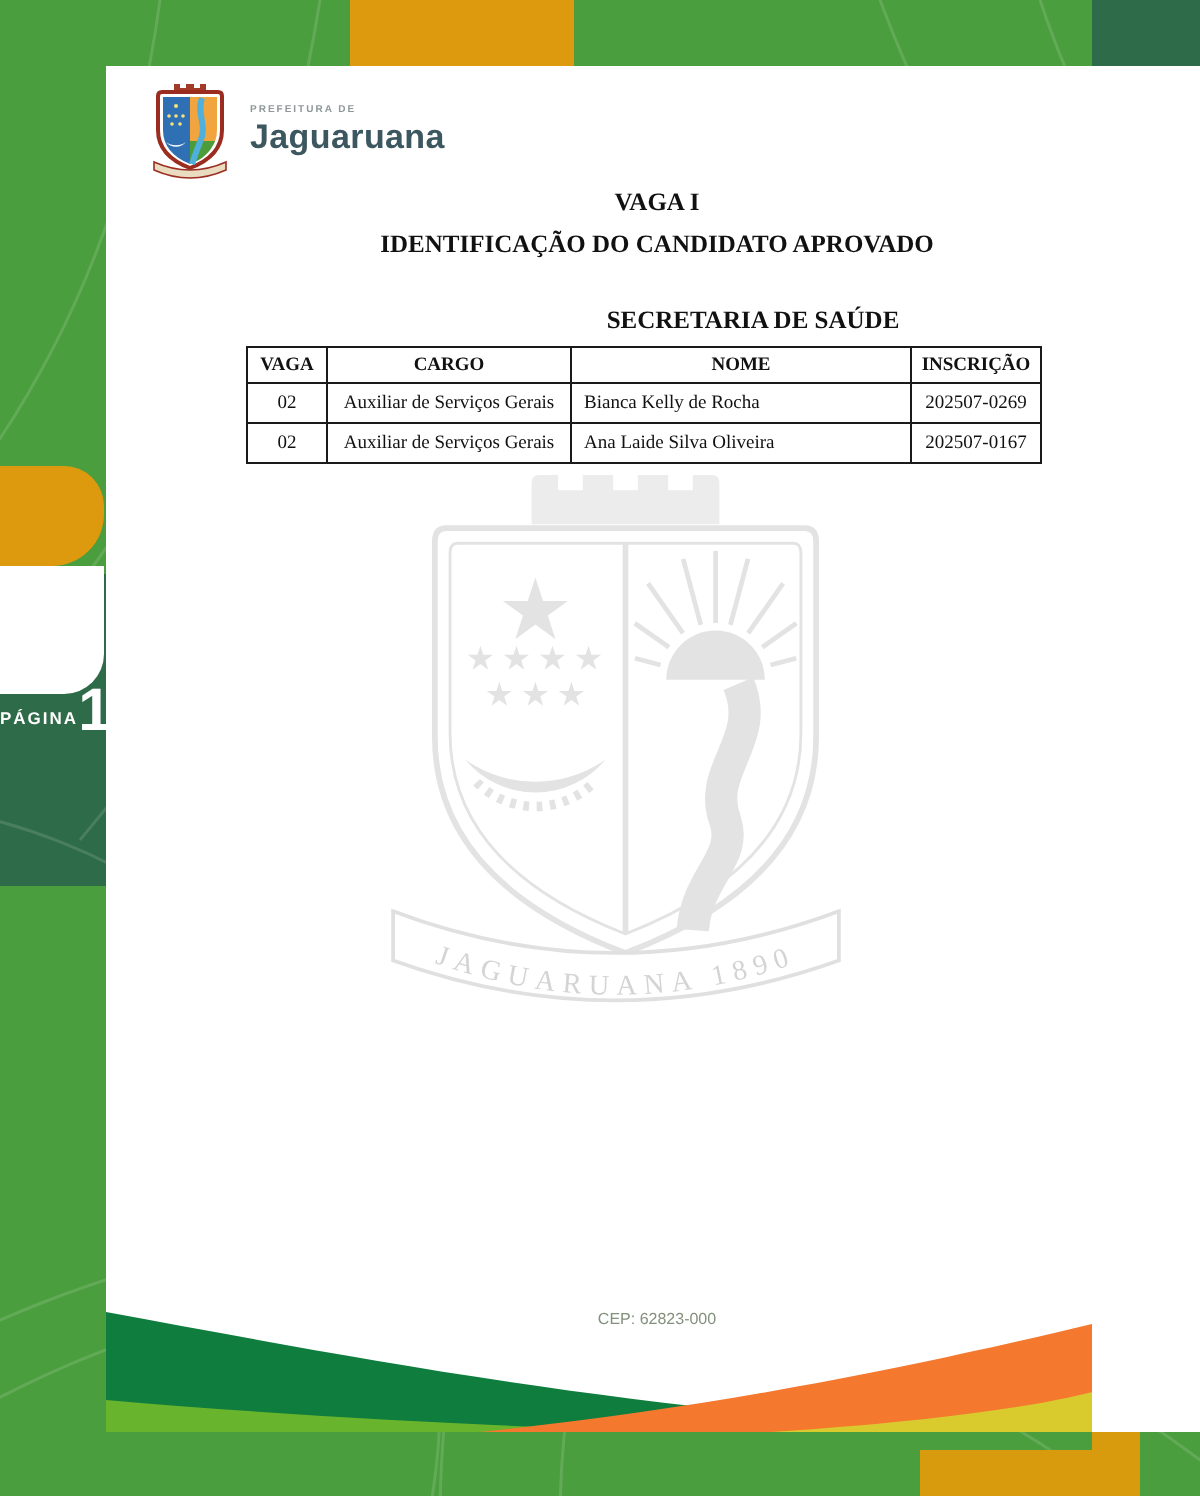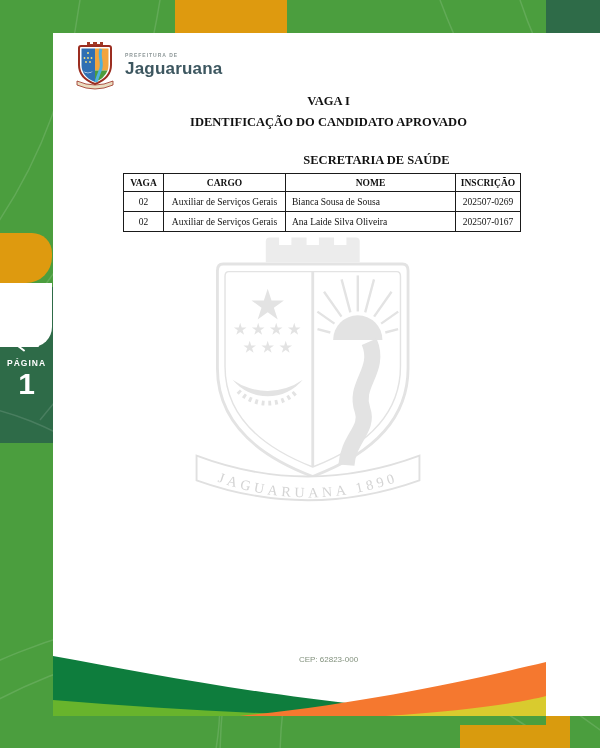--- a/index.html
+++ b/index.html
@@ -45,21 +45,21 @@
   
   .watermark{position:absolute;left:134px;top:195px;width:242px;height:294px;}
 
   
   .footer{position:absolute;left:0;top:622px;width:100%;text-align:center;font-size:8px;line-height:10px;color:#82917d;}
 
   
   .waves{position:absolute;left:0;bottom:0;width:493px;height:70px;display:block;}
 
   
-  .nav{display:flex;flex-direction:column;align-items:center;color:#fff;cursor:pointer;}
+  .nav{display:flex;flex-direction:row;align-items:center;color:#fff;cursor:pointer;}
   .nav-left{left:0;top:340px;width:53px;}
   .nav-right{left:547px;top:337px;width:53px;}
   .nav-label{font-size:8.5px;font-weight:bold;letter-spacing:1px;margin-top:6px;}
   .nav-number{font-size:30px;font-weight:bold;line-height:32px;}
 </style>
 </head>
 <body>
 
 <div class="canvas">
 
@@ -132,21 +132,21 @@
           <th>VAGA</th>
           <th>CARGO</th>
           <th>NOME</th>
           <th>INSCRIÇÃO</th>
         </tr>
       </thead>
       <tbody>
         <tr>
           <td class="c-vaga">02</td>
           <td class="c-cargo">Auxiliar de Serviços Gerais</td>
-          <td class="c-nome">Bianca Sousa de Sousa</td>
+          <td class="c-nome">Bianca Kelly de Rocha</td>
           <td class="c-insc">202507-0269</td>
         </tr>
         <tr>
           <td class="c-vaga">02</td>
           <td class="c-cargo">Auxiliar de Serviços Gerais</td>
           <td class="c-nome">Ana Laide Silva Oliveira</td>
           <td class="c-insc">202507-0167</td>
         </tr>
       </tbody>
     </table>

